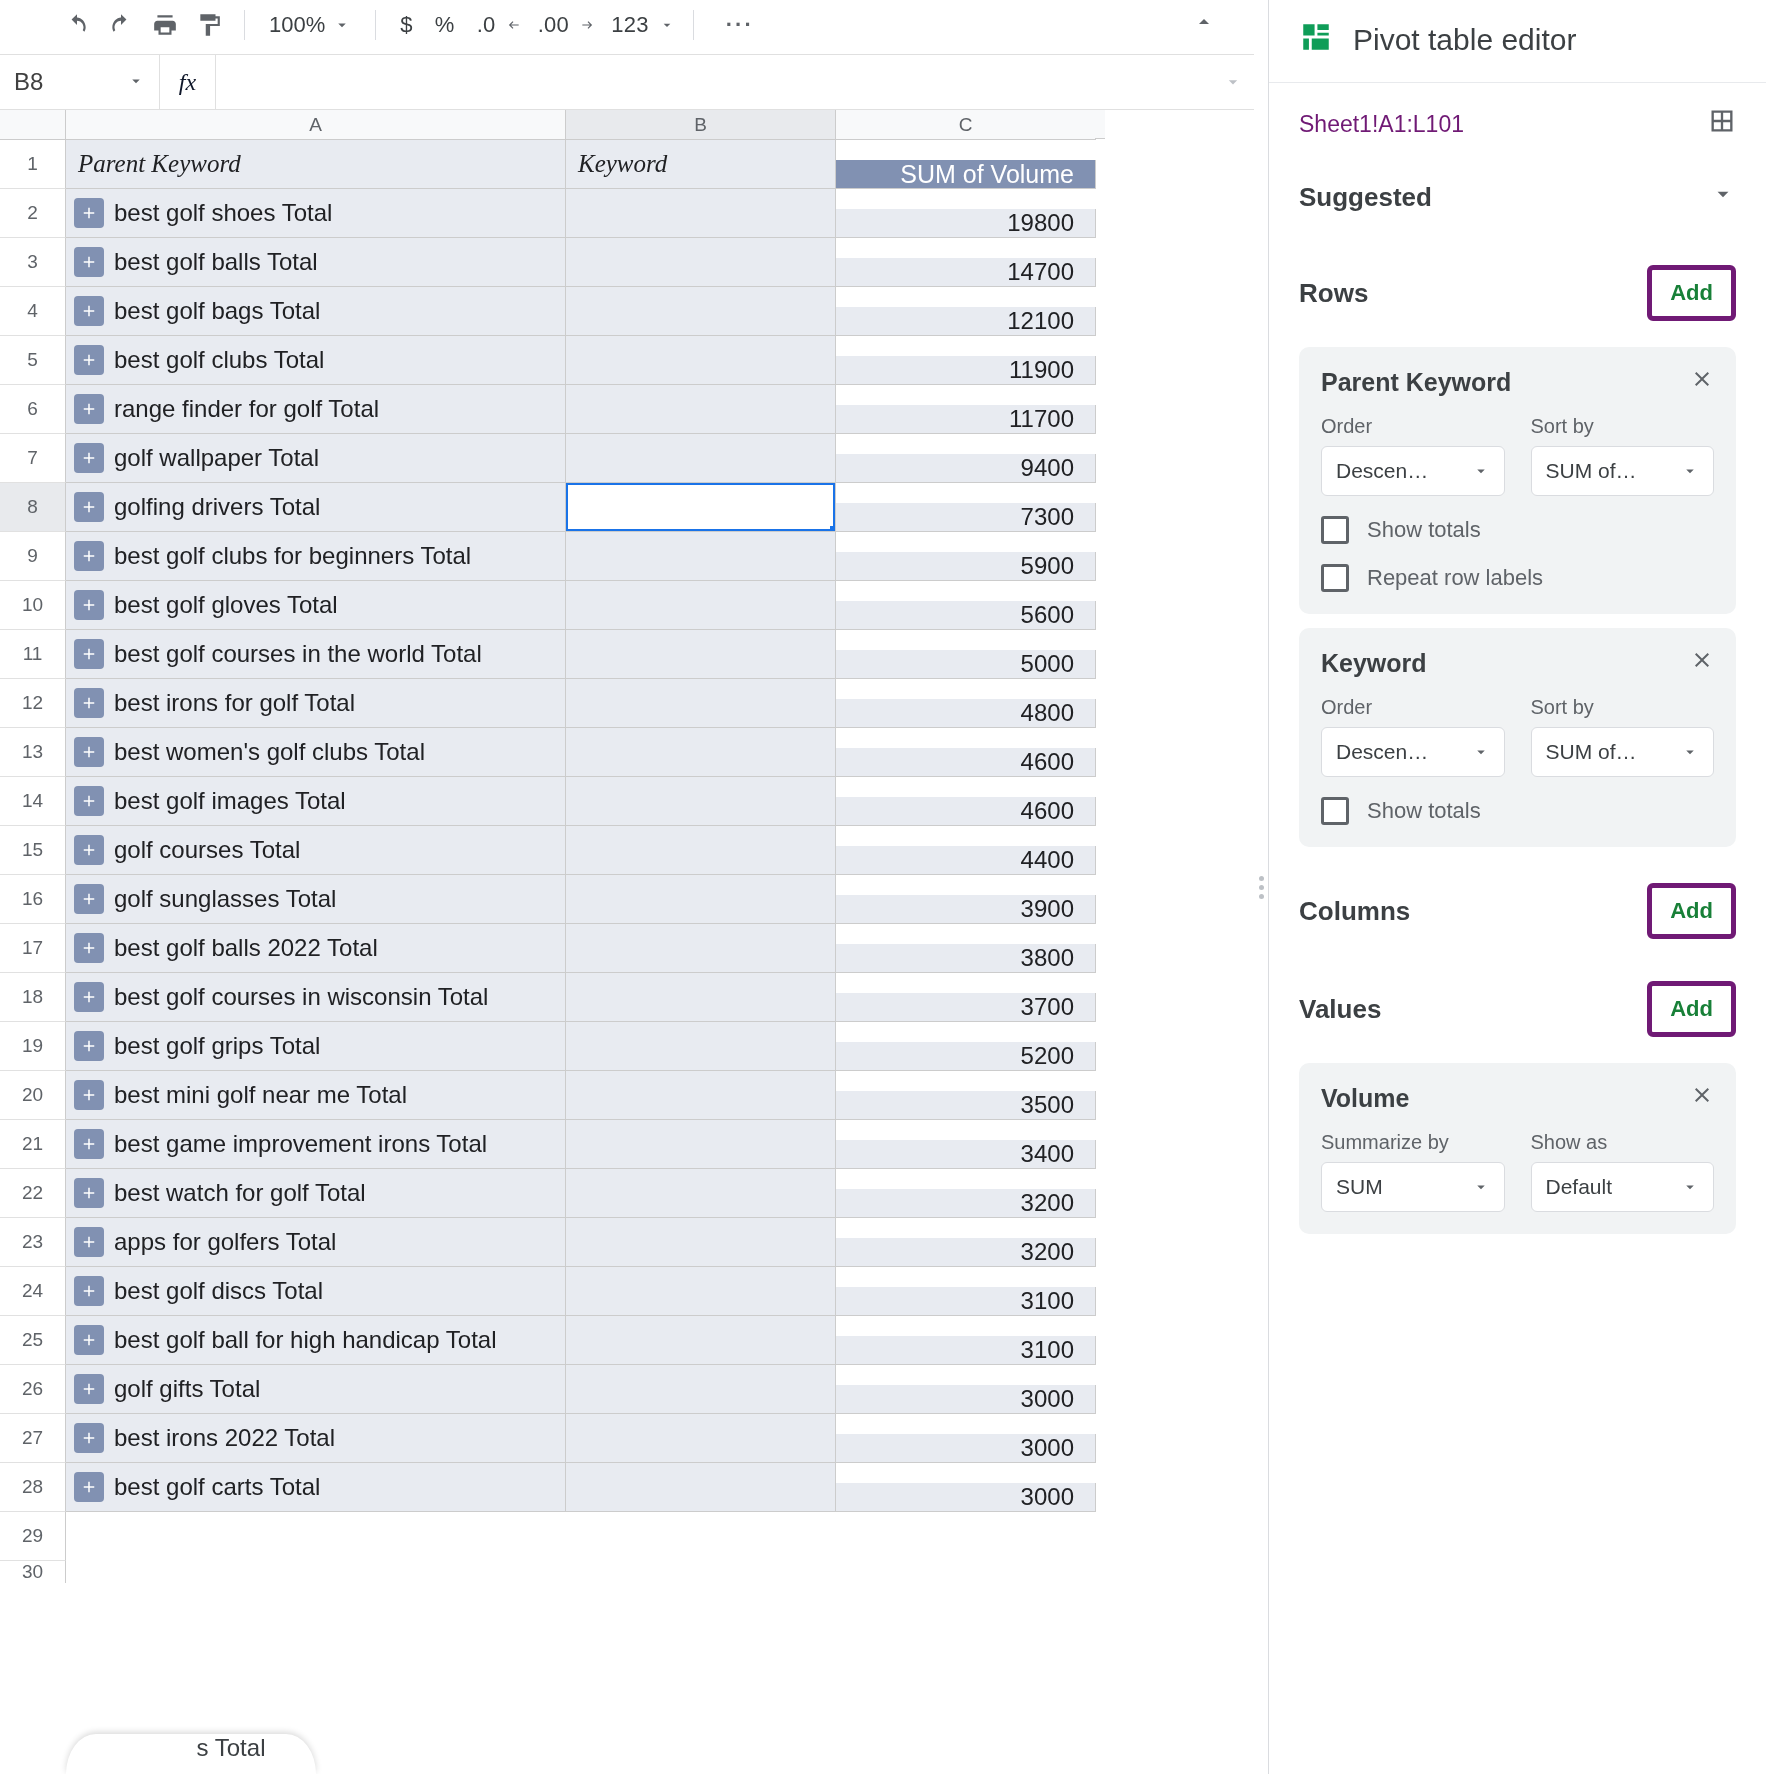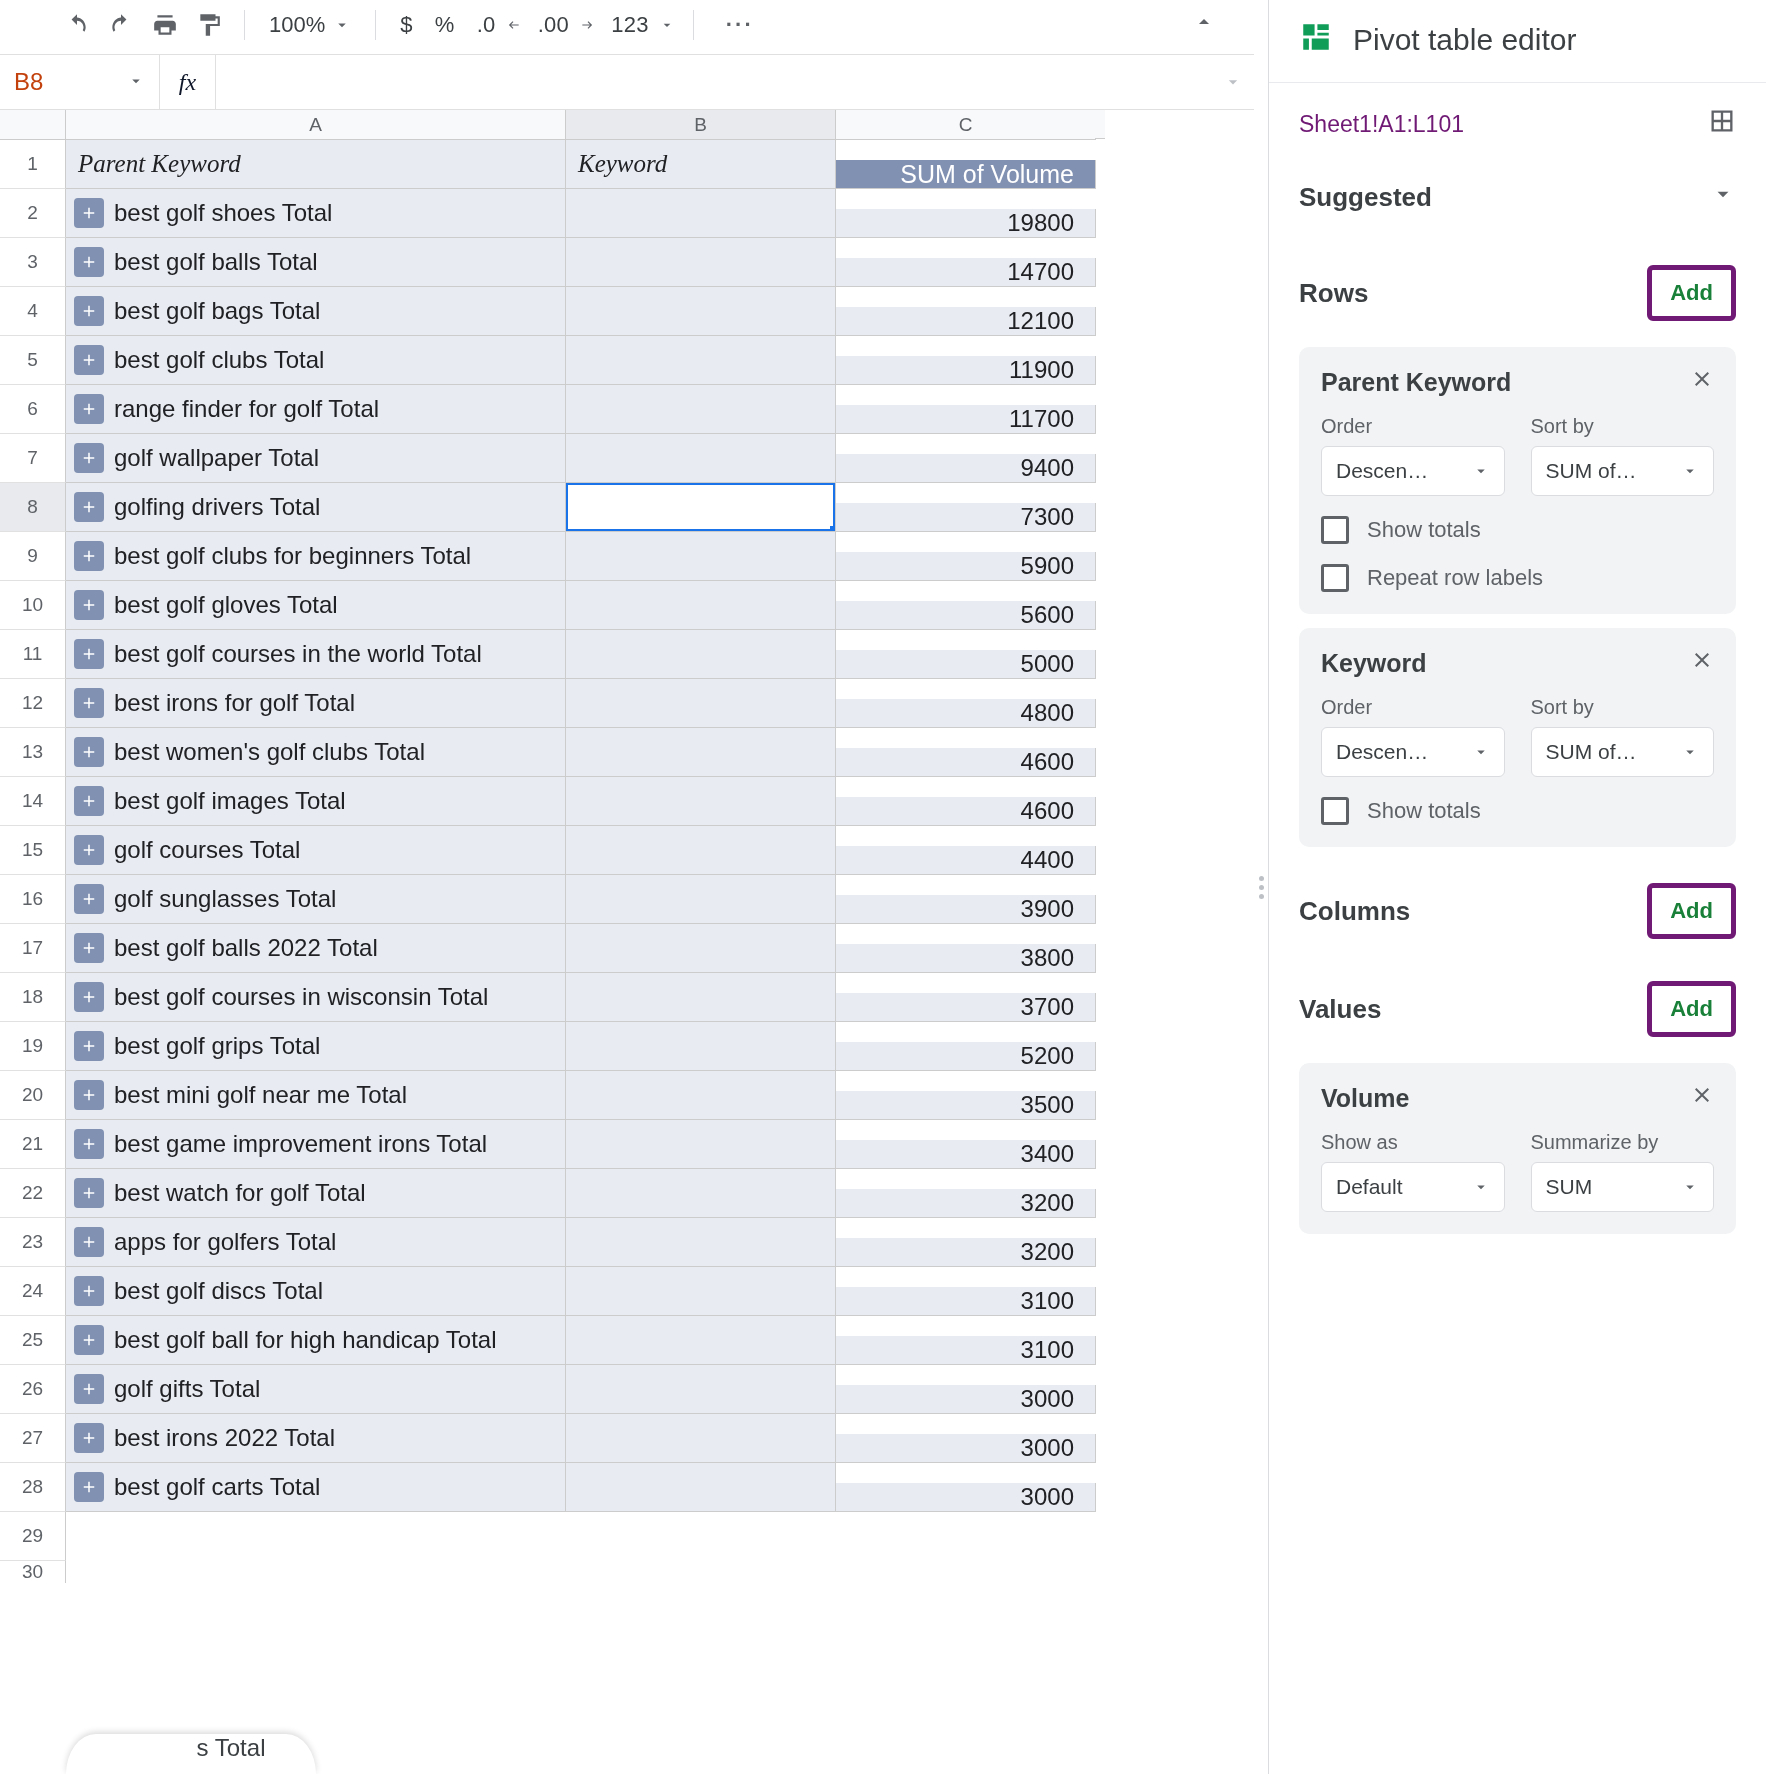--- a/index.html
+++ b/index.html
@@ -15,21 +15,21 @@
   .tb-btn { display:inline-flex; align-items:center; justify-content:center; width:34px; height:34px; border-radius:4px; cursor:pointer; }
   .tb-btn svg { fill:#5f6368; }
   .tb-text { font-size:22px; color:#3c4043; padding:0 6px; letter-spacing:0.3px; }
   .tb-zoom { display:flex; align-items:center; gap:8px; font-size:22px; color:#3c4043; padding:0 6px; }
   .tb-item { display:flex; align-items:center; gap:4px; }
   .tb-more { letter-spacing:2px; font-weight:bold; color:#5f6368; padding-left:14px;}
   .tb-collapse { margin-left:auto; padding-right:26px; }
 
   
   .fx-row { display:flex; align-items:stretch; border-top:1px solid #e0e0e0; border-bottom:1px solid #e0e0e0; height:56px; }
-  .name-box { width:160px; display:flex; align-items:center; justify-content:space-between; padding:0 14px; border-right:1px solid #e0e0e0; font-size:24px; color:#c2410c; font-weight:500;}
+  .name-box { width:160px; display:flex; align-items:center; justify-content:space-between; padding:0 14px; border-right:1px solid #e0e0e0; font-size:24px; color:#404040; font-weight:500;}
   .name-box .dd { color:#5f6368; }
   .fx-label { width:56px; display:flex; align-items:center; justify-content:center; color:#0f172a; font-style:italic; font-size:24px; border-right:1px solid #e0e0e0; font-family: "Times New Roman", serif;}
   .fx-input { flex:1; }
   .fx-expand { width:42px; display:flex; align-items:center; justify-content:center; }
 
   
   .grid-wrap { flex:1; overflow:hidden; display:flex; padding-bottom:4px;}
   .rownums { width:66px; padding-top:0; }
   .rownums .corner { height:30px; border-bottom:1px solid #ccc; border-right:1px solid #ccc; background:#f8f9fa; }
   .rownums .rn { height:49px; display:flex; align-items:center; justify-content:center; border-right:1px solid #ccc; border-bottom:1px solid #e1e1e1; background:#fff; font-size:19px; color:#5f6368; }
@@ -700,34 +700,34 @@
       <div class="card-head">
         <span class="card-title">Volume</span>
         <span class="close-x">
           <svg width="24" height="24" viewBox="0 0 24 24">
               <path d="M19 6.4L17.6 5 12 10.6 6.4 5 5 6.4 10.6 12 5 17.6 6.4 19 12 13.4 17.6 19 19 17.6 13.4 12z"></path>
             </svg>
         </span>
       </div>
       <div class="field-row">
         <div class="field">
+          <span class="flabel">Summarize by</span>
+          <div class="select">
+            <span class="txt">SUM</span>
+            <svg width="18" height="18" viewBox="0 0 24 24" fill="#5f6368">
+                <path d="M7 10l5 5 5-5z"></path>
+              </svg>
+          </div>
+        </div>
+        <div class="field">
           <span class="flabel">Show as</span>
           <div class="select">
             <span class="txt">Default</span>
             <svg width="18" height="18" viewBox="0 0 24 24" fill="#5f6368">
                 <path d="M7 10l5 5 5-5z"></path>
               </svg>
           </div>
         </div>
-        <div class="field">
-          <span class="flabel">Summarize by</span>
-          <div class="select">
-            <span class="txt">SUM</span>
-            <svg width="18" height="18" viewBox="0 0 24 24" fill="#5f6368">
-                <path d="M7 10l5 5 5-5z"></path>
-              </svg>
-          </div>
-        </div>
       </div>
     </div>
 
   </div>
 </div>
 
 </body></html>

